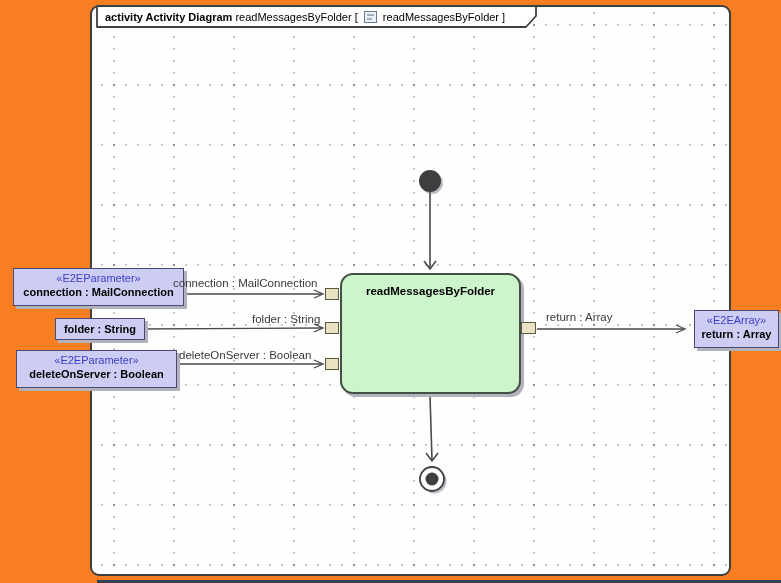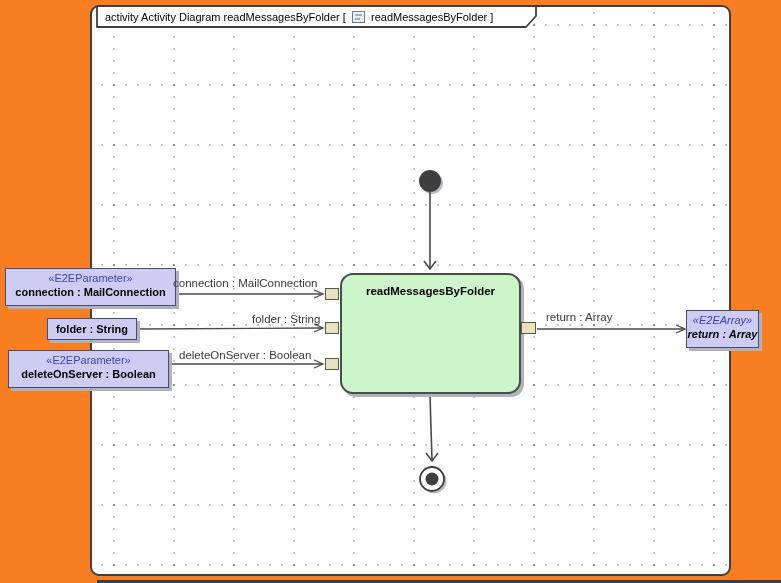--- a/index.html
+++ b/index.html
@@ -23,32 +23,32 @@
     border:2px solid var(--frame-border); border-radius:9px;
   }
   .window-shadow{position:absolute; left:97px; top:580px; width:684px; height:3px; background:var(--window-shadow);}
 
   svg.overlay{position:absolute; left:0; top:0; width:781px; height:583px; pointer-events:none;}
 
   .tab-text{
     position:absolute; left:105px; top:9px; height:16px; line-height:16px;
     font-size:11px; color:#000; white-space:nowrap;
   }
-  .tab-text .b{font-weight:normal;}
+  .tab-text .b{font-weight:bold;}
   .dg-icon{
     display:inline-block; width:13px; height:12px; vertical-align:-2px; margin:0 3px;
     border:1px solid #6A7A92; background:
       linear-gradient(#9FB0C4 0 0) 2px 2px / 7px 2px no-repeat,
       linear-gradient(#9FB0C4 0 0) 2px 6px / 5px 2px no-repeat,
       #EAF0F6;
   }
 
   .box{
     position:absolute; background:var(--param-fill); border:1.5px solid #4A4A78;
-    box-shadow:3px 3px 0 var(--shadow); text-align:center; padding-top:2px;
+    box-shadow:3px 3px 0 var(--shadow); text-align:center; padding-top:2px;margin-left:8px;
   }
   .box .st{font-size:11px; color:var(--stereotype-blue); line-height:14px;}
   .box .nm{font-size:11px; font-weight:bold; color:#000; line-height:15px; white-space:nowrap;}
 
   .activity{
     position:absolute; left:340px; top:273px; width:181px; height:121px;
     background:var(--activity-fill); border:2px solid #454F45; border-radius:13px;
     box-shadow:3px 3px 0 var(--shadow); text-align:center; padding-top:8px;
   }
   .activity .nm{font-size:11.5px; font-weight:bold; color:#000; line-height:16px;}
@@ -122,21 +122,21 @@
 
   <div class="box" style="left:47px; top:318px; width:90px; height:22px; padding-top:1px;">
     <div class="nm" style="line-height:18px;">folder : String</div>
   </div>
 
   <div class="box" style="left:8px; top:350px; width:161px; height:38px;">
     <div class="st">«E2EParameter»</div>
     <div class="nm">deleteOnServer : Boolean</div>
   </div>
 
-  <div class="box" style="left:686px; top:310px; width:73px; height:38px;font-style:italic;">
+  <div class="box" style="left:686px; top:310px; width:85px; height:38px;">
     <div class="st">«E2EArray»</div>
     <div class="nm">return : Array</div>
   </div>
 
   <div class="lbl" style="left:173px; top:277px;">connection : MailConnection</div>
   <div class="lbl" style="left:252px; top:313px;">folder : String</div>
   <div class="lbl" style="left:179px; top:349px;">deleteOnServer : Boolean</div>
   <div class="lbl" style="left:546px; top:311px;">return : Array</div>
 
 </div>

